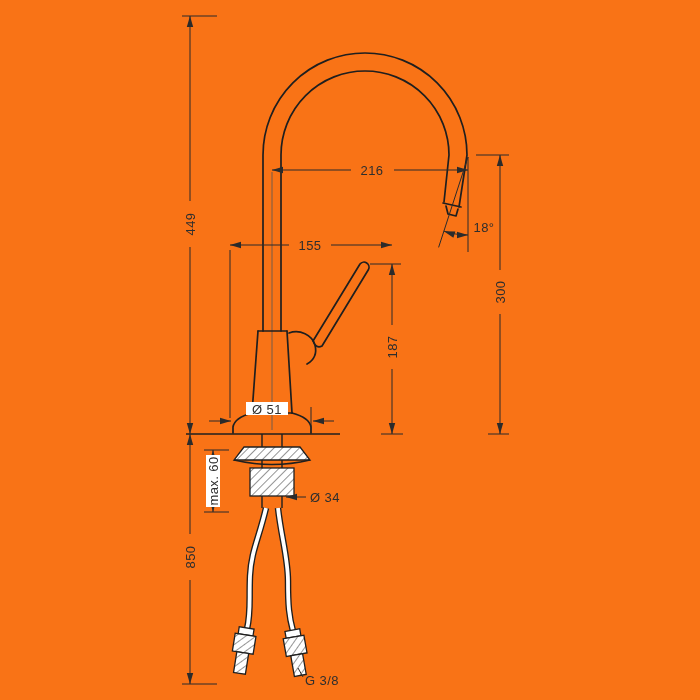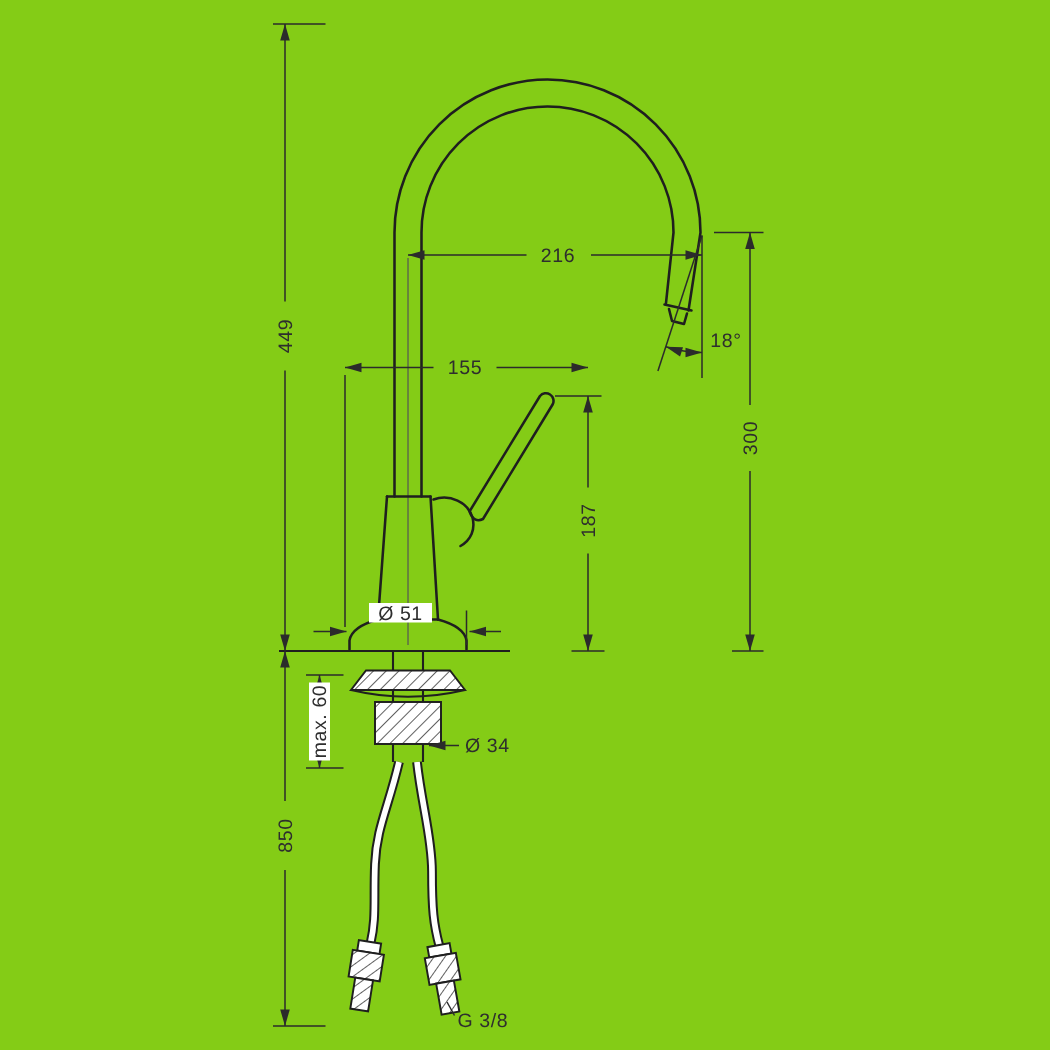--- a/index.html
+++ b/index.html
@@ -1,16 +1,16 @@
 <!DOCTYPE html>
 <html><head>
 <meta charset="utf-8">
 <style>
   html,body{margin:0;padding:0;background:#fff;}
-  .canvas{position:relative;width:700px;height:700px;background:#84cc16;overflow:hidden;}
+  .canvas{position:relative;width:700px;height:700px;background:#f97316;overflow:hidden;}
   .t{font-family:"Liberation Sans","DejaVu Sans",sans-serif;font-size:13px;fill:#2e2e2e;letter-spacing:.4px;dominant-baseline:central;}
   .tc{text-anchor:middle;}
   .ts{text-anchor:start;}
   .ln{stroke:#2b2b2b;stroke-width:1;fill:none;}
   .out{stroke:#1f1f1f;stroke-width:1.7;fill:none;stroke-linejoin:round;stroke-linecap:round;}
   .mid{stroke:#1f1f1f;stroke-width:1.4;fill:none;stroke-linejoin:round;}
   .thin{stroke:#555;stroke-width:.8;fill:none;}
   .part{fill:#fff;stroke:#1f1f1f;stroke-width:1.3;}
   .hst{stroke:#1f1f1f;stroke-width:1.3;}
   .hoseO{stroke:#1f1f1f;stroke-width:6.5;fill:none;stroke-linecap:butt;}

